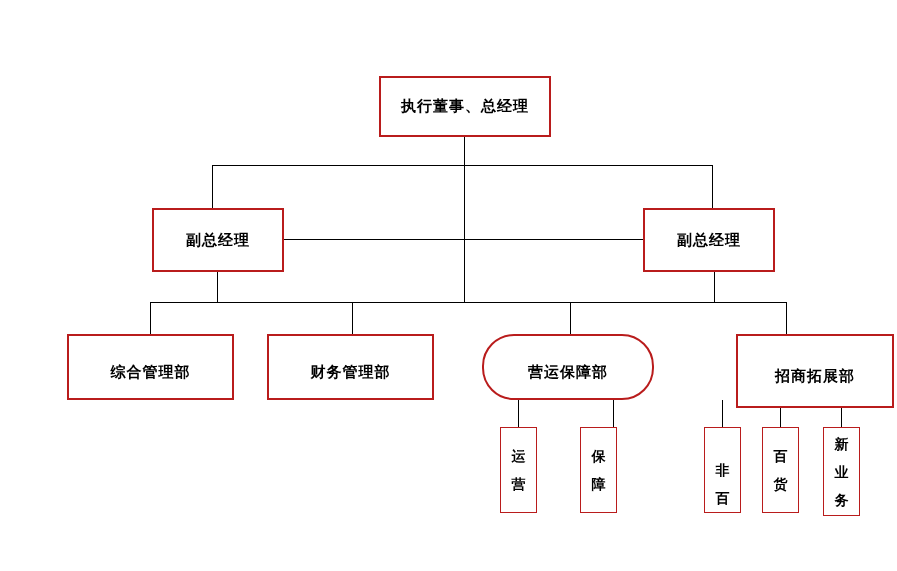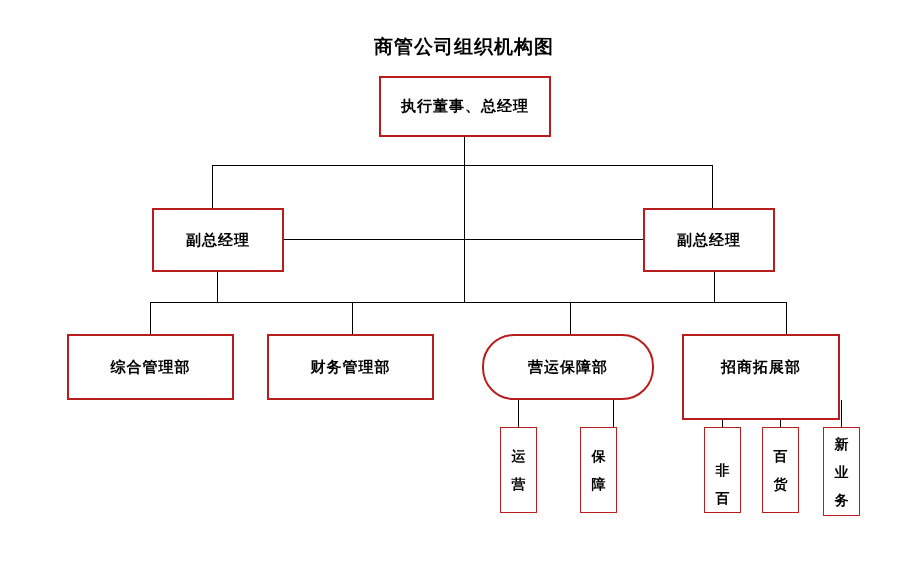--- a/index.html
+++ b/index.html
@@ -29,22 +29,22 @@
     background: #ffffff;
     display: flex;
     align-items: center;
     justify-content: center;
     font-size: 15px;
     font-weight: bold;
     letter-spacing: 1px;
     text-align: center;
   }
   .box.dept {
-    align-items: flex-start;
-    padding-top: 22px;
+    align-items: center;
+    padding-top: 10px;
   }
   .box.small {
     border-width: 1px;
     font-size: 14px;
     letter-spacing: 0;
   }
   .vtext {
     display: block;
     width: 1em;
     margin: 0 auto;
@@ -59,21 +59,21 @@
   .hline { height: 1px; }
   .vline { width: 1px; }
 
   
   #node-root      { left: 379px; top: 76px;  width: 172px; height: 61px; }
   #node-vp-left   { left: 152px; top: 208px; width: 132px; height: 64px; }
   #node-vp-right  { left: 643px; top: 208px; width: 132px; height: 64px; }
   #node-dept-1    { left: 67px;  top: 334px; width: 167px; height: 66px; }
   #node-dept-2    { left: 267px; top: 334px; width: 167px; height: 66px; }
   #node-dept-3    { left: 482px; top: 334px; width: 172px; height: 66px; border-radius: 32px; }
-  #node-dept-4    { left: 682px; top: 334px; width: 158px; height: 86px; }
+  #node-dept-4    { left: 736px; top: 334px; width: 158px; height: 74px; }
   #node-sub-1     { left: 500px; top: 427px; width: 37px;  height: 86px; }
   #node-sub-2     { left: 580px; top: 427px; width: 37px;  height: 86px; }
   #node-sub-3     { left: 704px; top: 427px; width: 37px;  height: 86px; align-items: flex-end; }
   #node-sub-4     { left: 762px; top: 427px; width: 37px;  height: 86px; }
   #node-sub-5     { left: 823px; top: 427px; width: 37px;  height: 89px; }
 
   
   #line-root-down      { left: 464px; top: 137px; height: 166px; }
   #line-level2-h       { left: 212px; top: 165px; width: 501px; }
   #line-level2-left    { left: 212px; top: 165px; height: 43px; }
@@ -90,21 +90,20 @@
   #line-sub2-drop      { left: 613px; top: 400px; height: 27px; }
   #line-sub3-drop      { left: 722px; top: 400px; height: 27px; }
   #line-sub4-drop      { left: 780px; top: 400px; height: 27px; }
   #line-sub5-drop      { left: 841px; top: 400px; height: 27px; }
 </style>
 </head>
 <body>
 
 <div class="stage">
 
-  <div class="title">商管公司组织机构图</div>
 
   <div class="vline" id="line-root-down"></div>
   <div class="hline" id="line-level2-h"></div>
   <div class="vline" id="line-level2-left"></div>
   <div class="vline" id="line-level2-right"></div>
   <div class="hline" id="line-vp-vp"></div>
   <div class="vline" id="line-vpl-down"></div>
   <div class="vline" id="line-vpr-down"></div>
   <div class="hline" id="line-level3-h"></div>
   <div class="vline" id="line-dept1-drop"></div>

